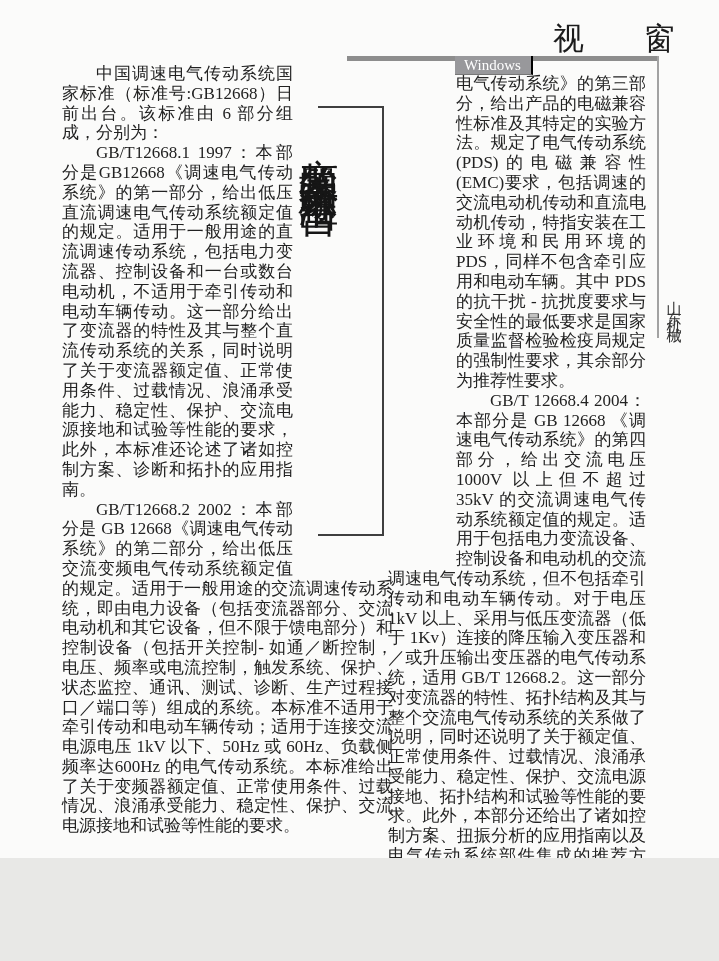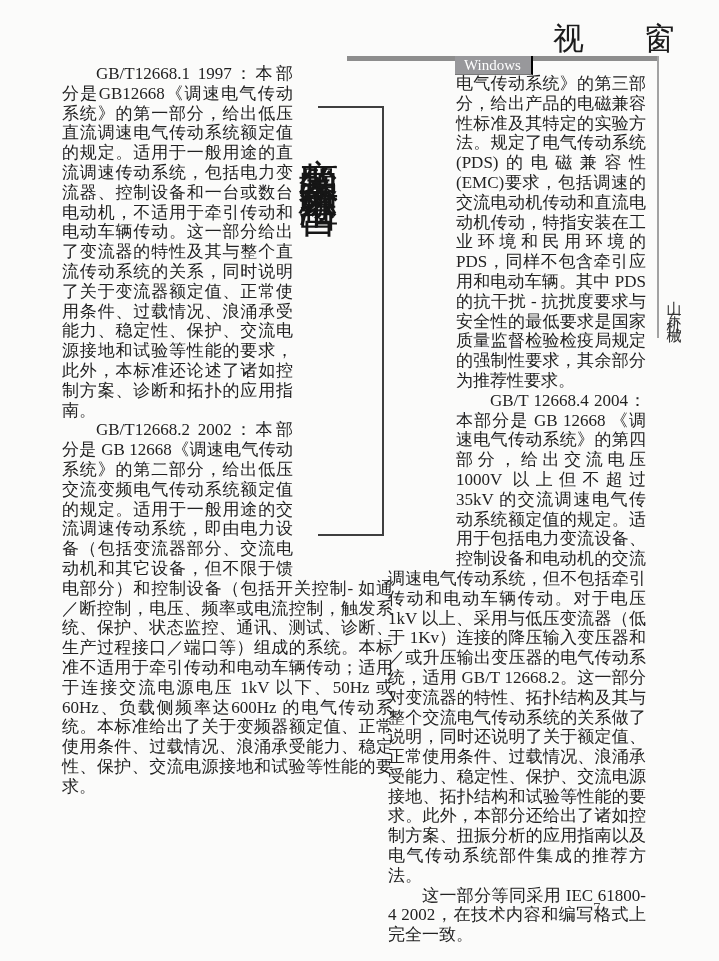--- a/index.html
+++ b/index.html
@@ -1,18 +1,18 @@
 <!DOCTYPE html>
 <html><head>
 <meta charset="utf-8">
 <style>
   html,body{margin:0;padding:0;background:#e8e8e6;}
   .page{
     position:relative;
-    width:719px;height:961px;
+    width:719px;height:858px;
     margin:0 auto;
     background:#fbfbfa;
     font-family:"Liberation Serif","DejaVu Serif",serif;
     color:#1f1f1f;
     overflow:hidden;
   }
   
   .masthead-title{
     position:absolute;left:553px;top:18px;
     font-size:31px;letter-spacing:26px;white-space:nowrap;
@@ -79,20 +79,21 @@
   <div class="masthead-rule"></div>
   <div class="right-vline"></div>
   <div class="windows-badge">Windows</div>
   <div class="section-label">山东机械</div>
 
   <div class="title-bracket"></div>
   <div class="article-title">变频器国家标准出台</div>
 
   <div class="textcol left-col">
     <div class="spacer-right"></div>
+    <p class="indent">中国调速电气传动系统国家标准（标准号:GB12668）日前出台。该标准由 6 部分组成，分别为：</p>
     <p class="indent">GB/T12668.1 1997：本部分是GB12668《调速电气传动系统》的第一部分，给出低压直流调速电气传动系统额定值的规定。适用于一般用途的直流调速传动系统，包括电力变流器、控制设备和一台或数台电动机，不适用于牵引传动和电动车辆传动。这一部分给出了变流器的特性及其与整个直流传动系统的关系，同时说明了关于变流器额定值、正常使用条件、过载情况、浪涌承受能力、稳定性、保护、交流电源接地和试验等性能的要求，此外，本标准还论述了诸如控制方案、诊断和拓扑的应用指南。</p>
     <p class="indent">GB/T12668.2 2002：本部分是 GB 12668《调速电气传动系统》的第二部分，给出低压交流变频电气传动系统额定值的规定。适用于一般用途的交流调速传动系统，即由电力设备（包括变流器部分、交流电动机和其它设备，但不限于馈电部分）和控制设备（包括开关控制- 如通／断控制，电压、频率或电流控制，触发系统、保护、状态监控、通讯、测试、诊断、生产过程接口／端口等）组成的系统。本标准不适用于牵引传动和电动车辆传动；适用于连接交流电源电压 1kV 以下、50Hz 或 60Hz、负载侧频率达600Hz 的电气传动系统。本标准给出了关于变频器额定值、正常使用条件、过载情况、浪涌承受能力、稳定性、保护、交流电源接地和试验等性能的要求。</p>
   </div>
 
   <div class="textcol right-col">
     <div class="spacer-left"></div>
     <p>电气传动系统》的第三部分，给出产品的电磁兼容性标准及其特定的实验方法。规定了电气传动系统(PDS)的电磁兼容性(EMC)要求，包括调速的交流电动机传动和直流电动机传动，特指安装在工业环境和民用环境的 PDS，同样不包含牵引应用和电动车辆。其中 PDS 的抗干扰 - 抗扰度要求与安全性的最低要求是国家质量监督检验检疫局规定的强制性要求，其余部分为推荐性要求。</p>
     <p class="indent">GB/T 12668.4 2004：本部分是 GB 12668 《调速电气传动系统》的第四部分，给出交流电压1000V 以上但不超过 35kV 的交流调速电气传动系统额定值的规定。适用于包括电力变流设备、控制设备和电动机的交流调速电气传动系统，但不包括牵引传动和电动车辆传动。对于电压 1kV 以上、采用与低压变流器（低于 1Kv）连接的降压输入变压器和／或升压输出变压器的电气传动系统，适用 GB/T 12668.2。这一部分对变流器的特性、拓扑结构及其与整个交流电气传动系统的关系做了说明，同时还说明了关于额定值、正常使用条件、过载情况、浪涌承受能力、稳定性、保护、交流电源接地、拓扑结构和试验等性能的要求。此外，本部分还给出了诸如控制方案、扭振分析的应用指南以及电气传动系统部件集成的推荐方法。</p>
     <p class="indent">这一部分等同采用 IEC 61800- 4 2002，在技术内容和编写格式上完全一致。</p>
 

